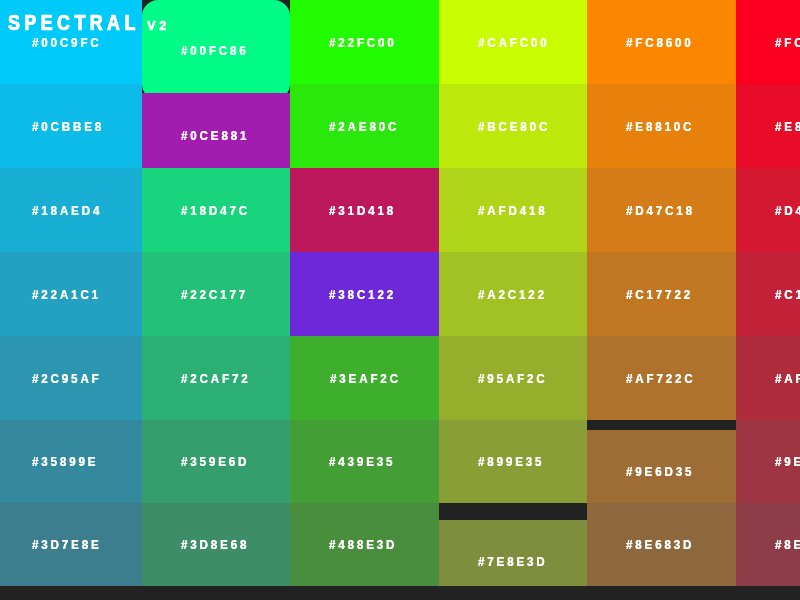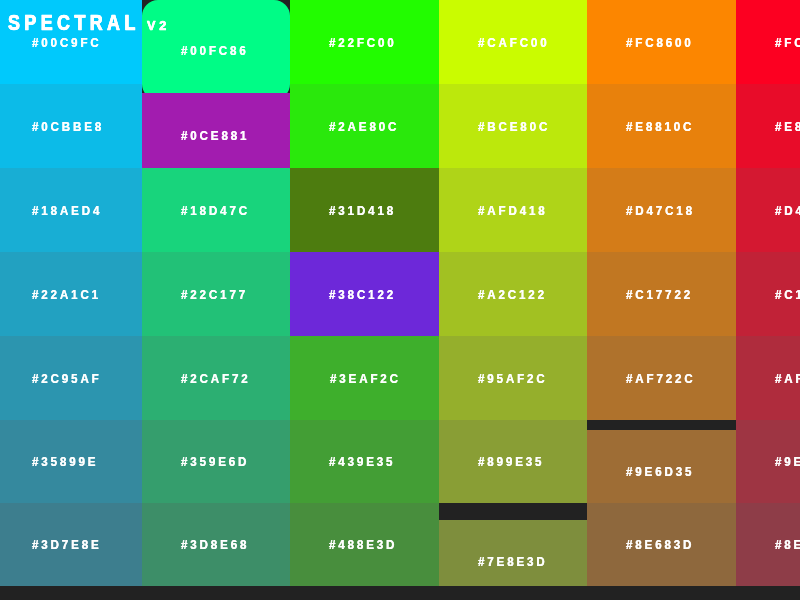--- a/index.html
+++ b/index.html
@@ -125,21 +125,21 @@
       </div>
       <div class="swatch" style="left: 736px; top: 84px; width: 148.5px; height: 84px; background-color: rgb(232, 12, 41);">
         <span class="hexlabel">#E80C29</span>
       </div>
       <div class="swatch" style="left: -6.5px; top: 168px; width: 148.5px; height: 84px; background-color: rgb(24, 174, 212);">
         <span class="hexlabel">#18AED4</span>
       </div>
       <div class="swatch" style="left: 142px; top: 168px; width: 148px; height: 84px; background-color: rgb(24, 212, 124);">
         <span class="hexlabel">#18D47C</span>
       </div>
-      <div class="swatch" style="left: 290px; top: 168px; width: 149px; height: 84px; background-color: #4d7c0f;">
+      <div class="swatch" style="left: 290px; top: 168px; width: 149px; height: 84px; background-color: #be185d;">
         <span class="hexlabel">#31D418</span>
       </div>
       <div class="swatch" style="left: 439px; top: 168px; width: 148px; height: 84px; background-color: rgb(175, 212, 24);">
         <span class="hexlabel">#AFD418</span>
       </div>
       <div class="swatch" style="left: 587px; top: 168px; width: 168px; height: 84px; background-color: rgb(212, 124, 24);">
         <span class="hexlabel">#D47C18</span>
       </div>
       <div class="swatch" style="left: 736px; top: 168px; width: 148.5px; height: 84px; background-color: rgb(212, 24, 49);">
         <span class="hexlabel">#D41831</span>

